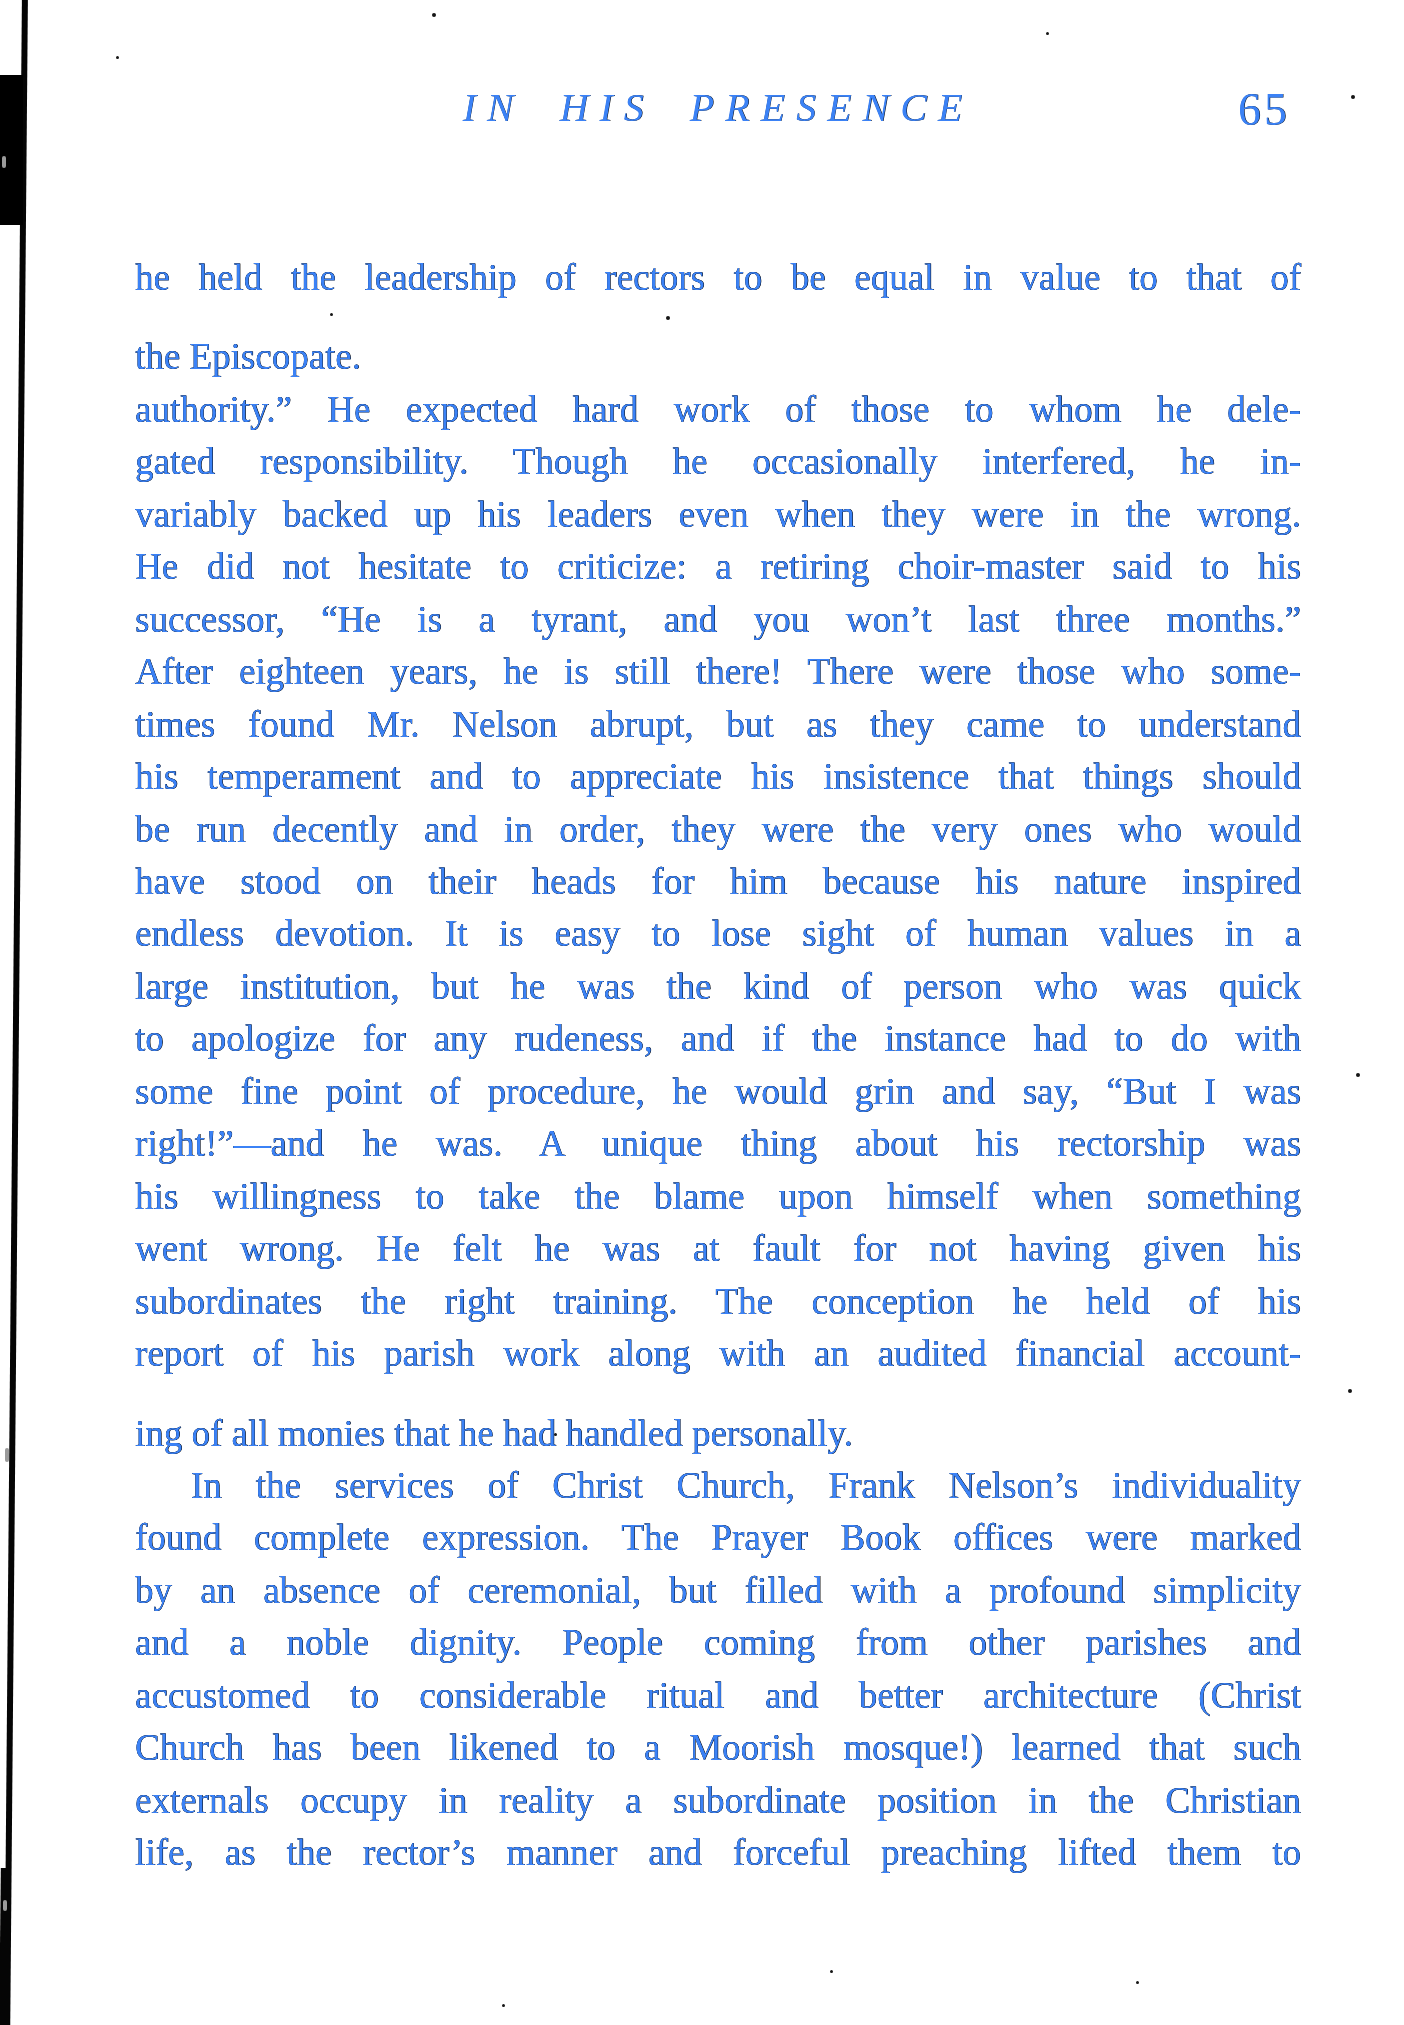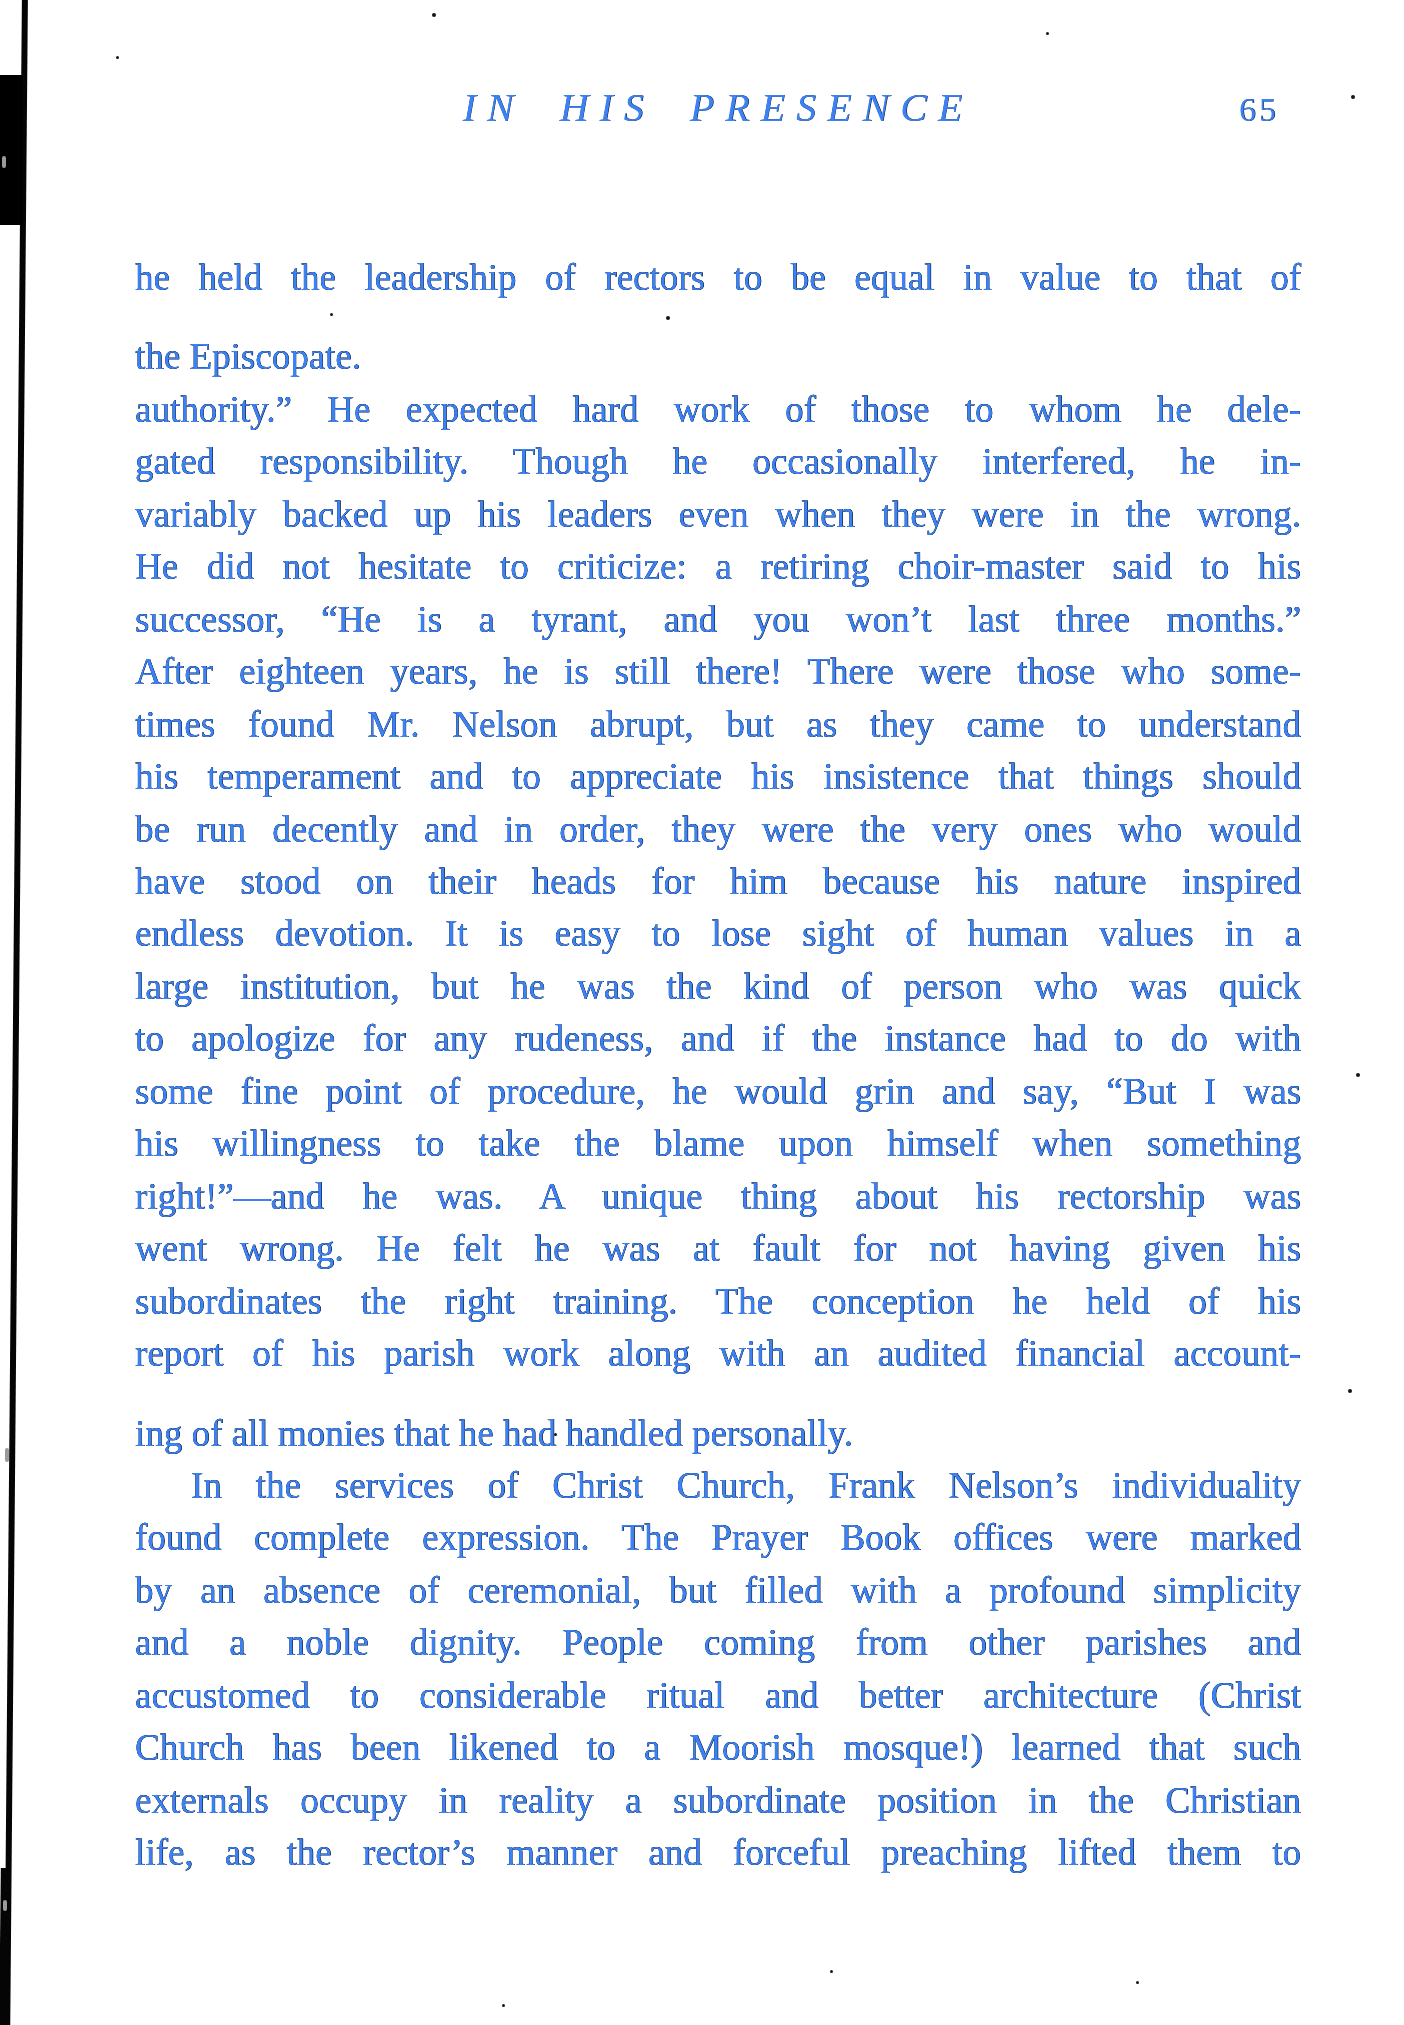--- a/index.html
+++ b/index.html
@@ -25,23 +25,23 @@
     text-align: center;
     font-style: italic;
     font-size: 40px;
     line-height: 44px;
     letter-spacing: 11px;
     word-spacing: 14px;
     text-shadow: 0.4px 0 0 #000;
   }
   .folio {
     position: absolute;
-    right: 22px;
+    right: 11px;
     top: 2px;
-    font-size: 34px;
+    font-size: 46px;
     line-height: 44px;
     letter-spacing: 3px;
     text-shadow: 0.4px 0 0 #000;
   }
 
   
   .body-text {
     position: absolute;
     left: 135px;
     top: 252px;
@@ -145,22 +145,22 @@
         <div class="line">successor, “He is a tyrant, and you won’t last three months.”</div>
         <div class="line">After eighteen years, he is still there! There were those who some-</div>
         <div class="line">times found Mr. Nelson abrupt, but as they came to understand</div>
         <div class="line">his temperament and to appreciate his insistence that things should</div>
         <div class="line">be run decently and in order, they were the very ones who would</div>
         <div class="line">have stood on their heads for him because his nature inspired</div>
         <div class="line">endless devotion. It is easy to lose sight of human values in a</div>
         <div class="line">large institution, but he was the kind of person who was quick</div>
         <div class="line">to apologize for any rudeness, and if the instance had to do with</div>
         <div class="line">some fine point of procedure, he would grin and say, “But I was</div>
+        <div class="line">right!”—and he was. A unique thing about his rectorship was</div>
         <div class="line">his willingness to take the blame upon himself when something</div>
-        <div class="line">right!”—and he was. A unique thing about his rectorship was</div>
         <div class="line">went wrong. He felt he was at fault for not having given his</div>
         <div class="line">subordinates the right training. The conception he held of his</div>
         <div class="line">report of his parish work along with an audited financial account-</div>
         <div class="line last">ing of all monies that he had handled personally.</div>
       </div>
       <div class="para">
         <div class="line indent">In the services of Christ Church, Frank Nelson’s individuality</div>
         <div class="line">found complete expression. The Prayer Book offices were marked</div>
         <div class="line">by an absence of ceremonial, but filled with a profound simplicity</div>
         <div class="line">and a noble dignity. People coming from other parishes and</div>

